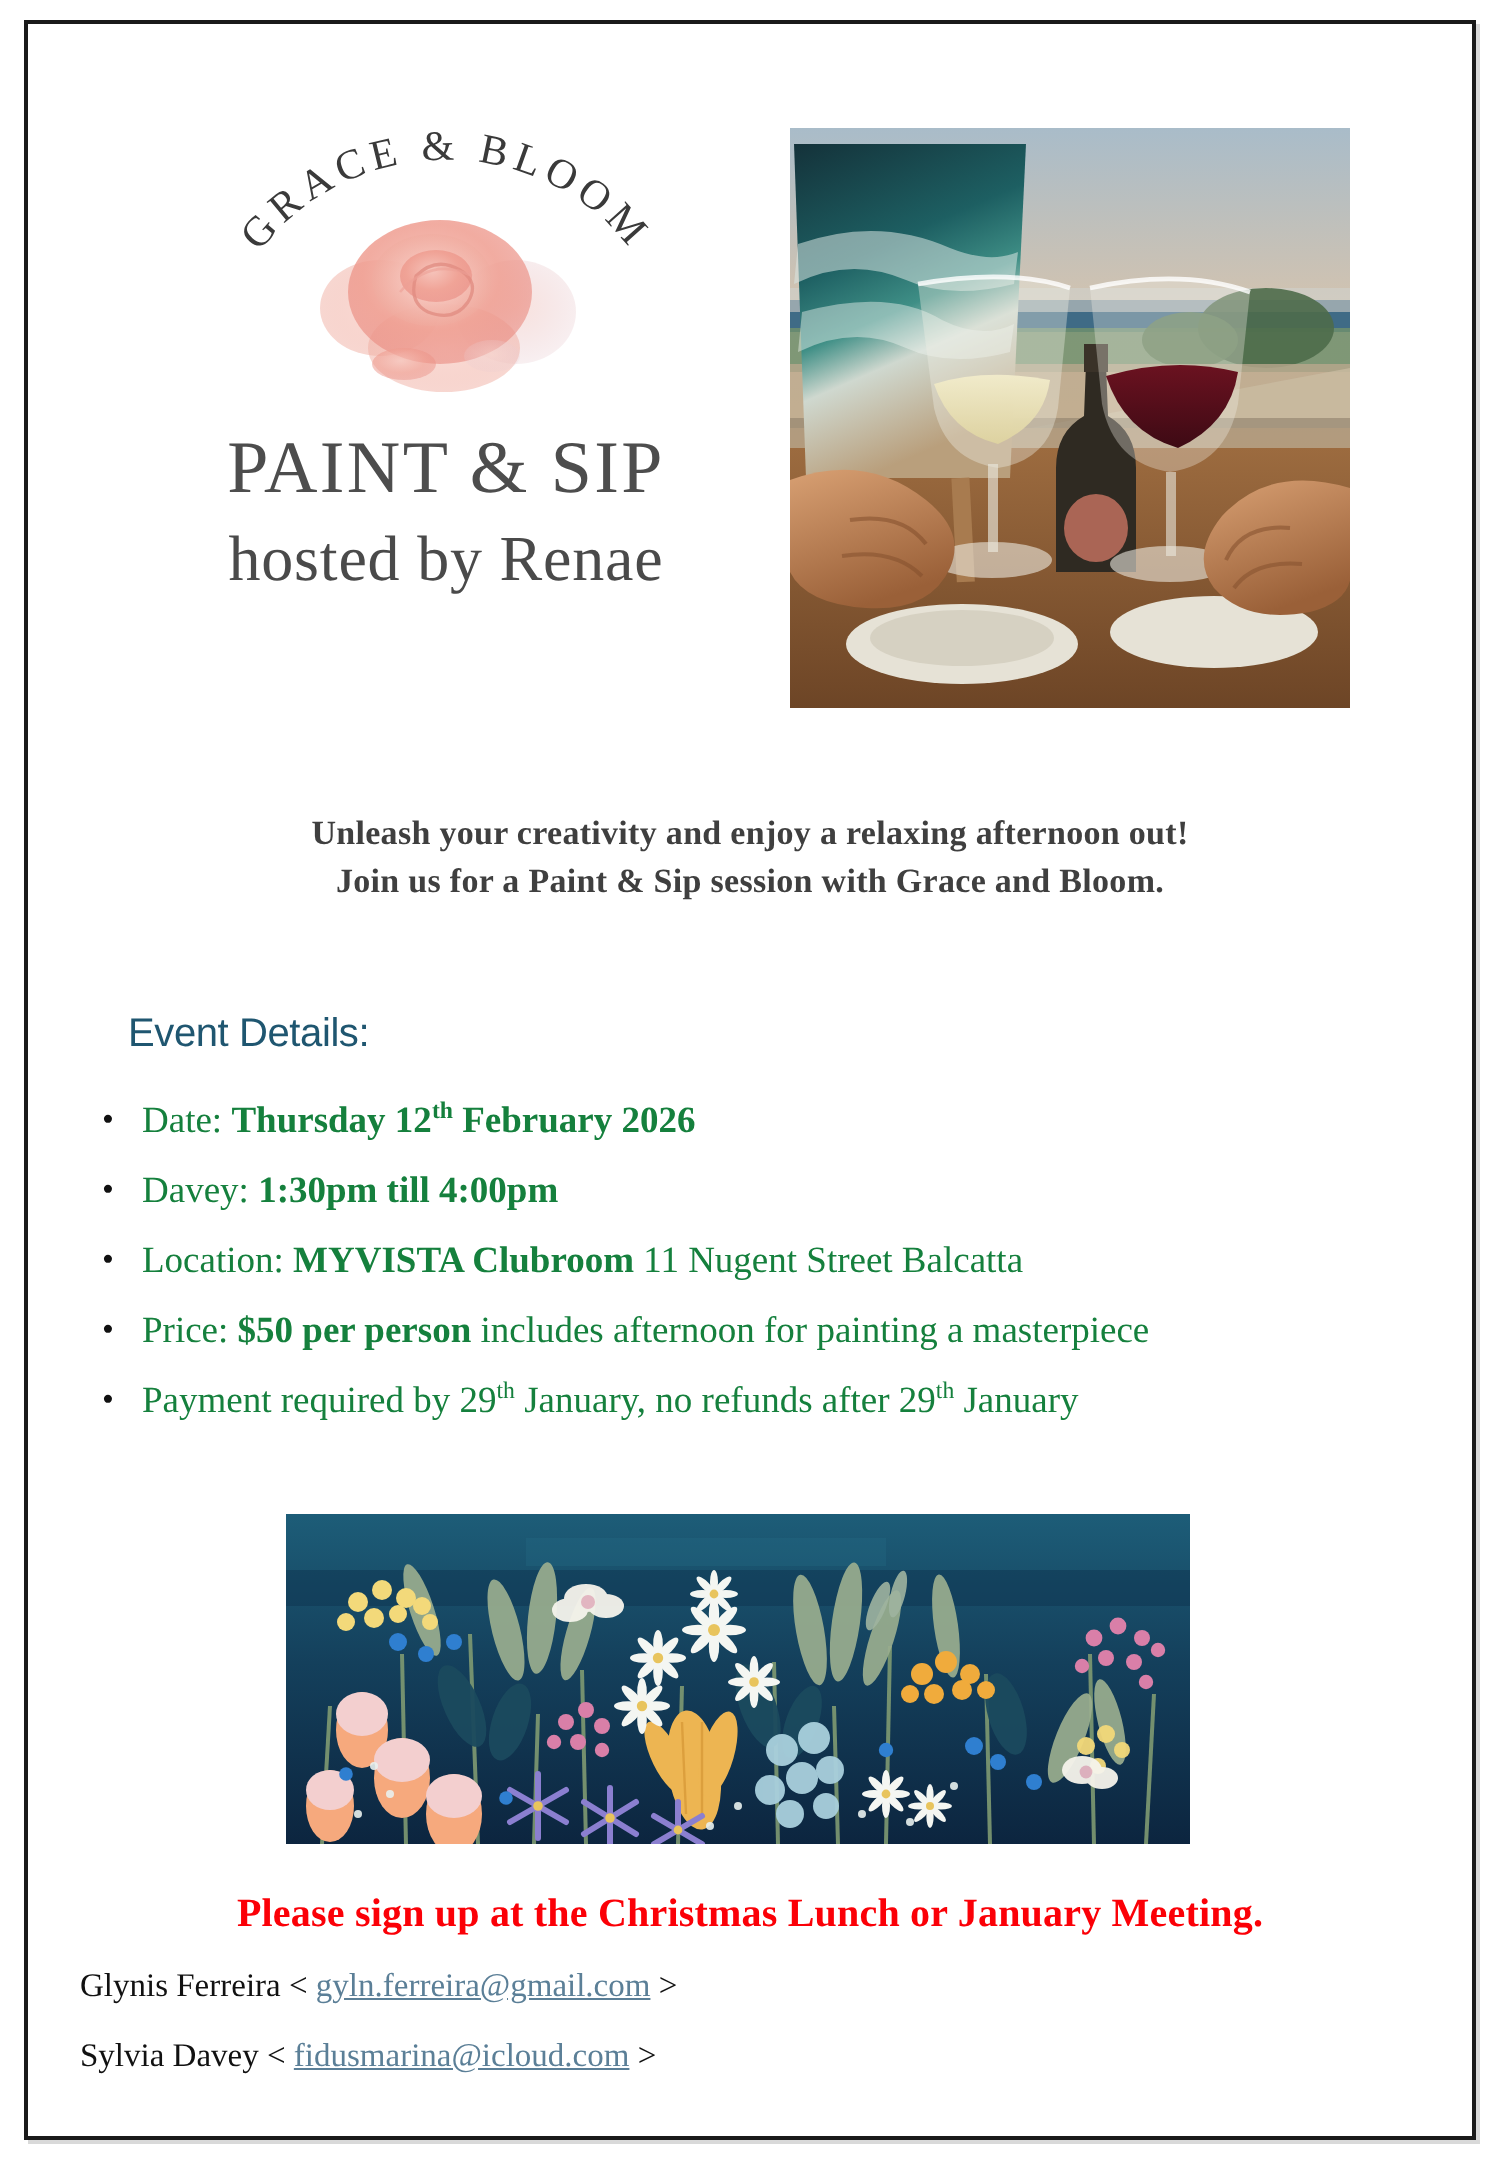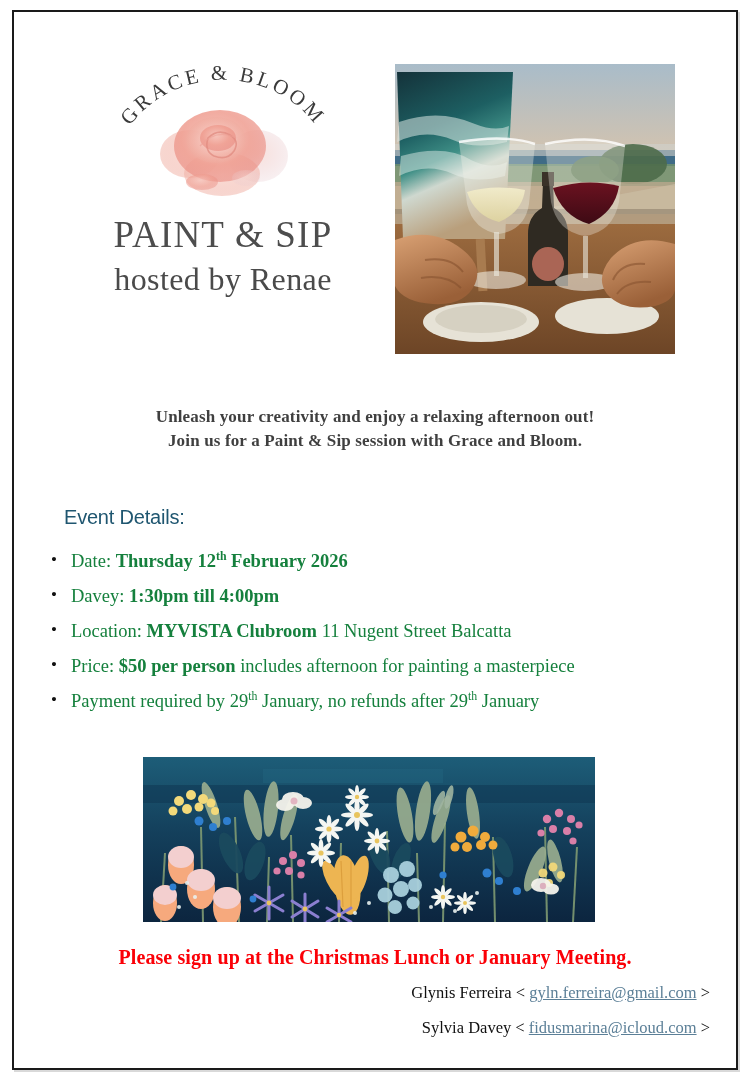--- a/index.html
+++ b/index.html
@@ -176,21 +176,21 @@
     text-align: center;
     font-weight: bold;
     font-size: 20px;
     color: #fb0007;
     letter-spacing: 0.1px;
   }
   .contact {
     position: absolute;
     left: 40px;
     right: 40px;
-    text-align: right;
+    text-align: left;
     font-size: 16.5px;
     color: #111111;
   }
   .contact-1 { top: 983px; }
   .contact-2 { top: 1018px; }
   .contact a {
     color: #5b7f97;
     text-decoration: underline;
   }
 </style>

